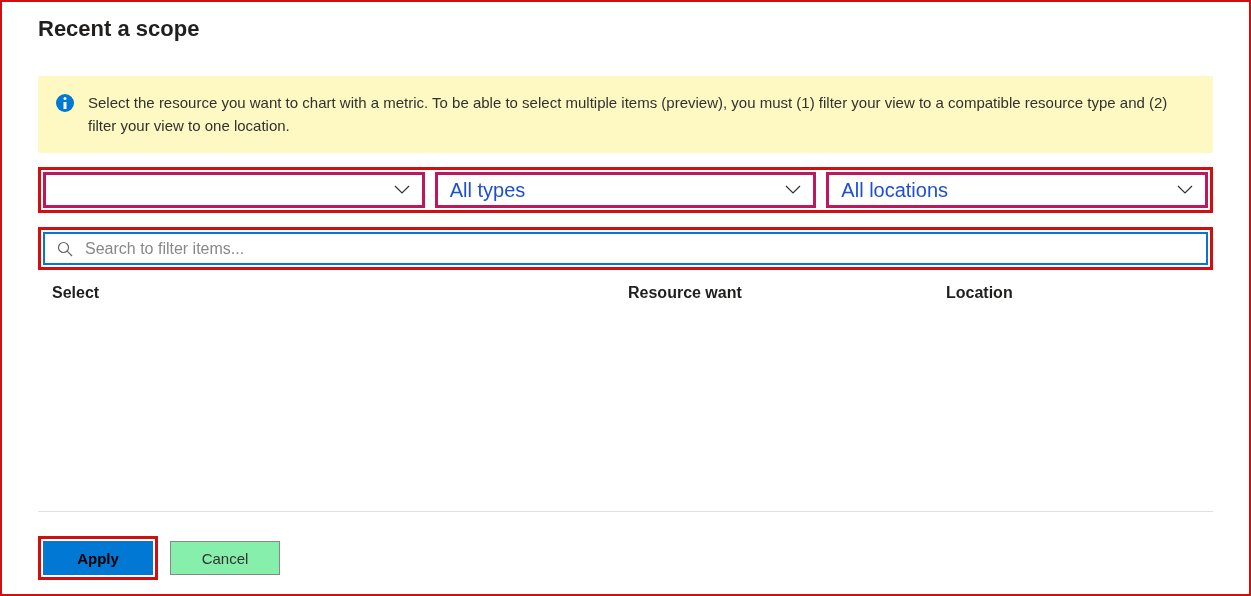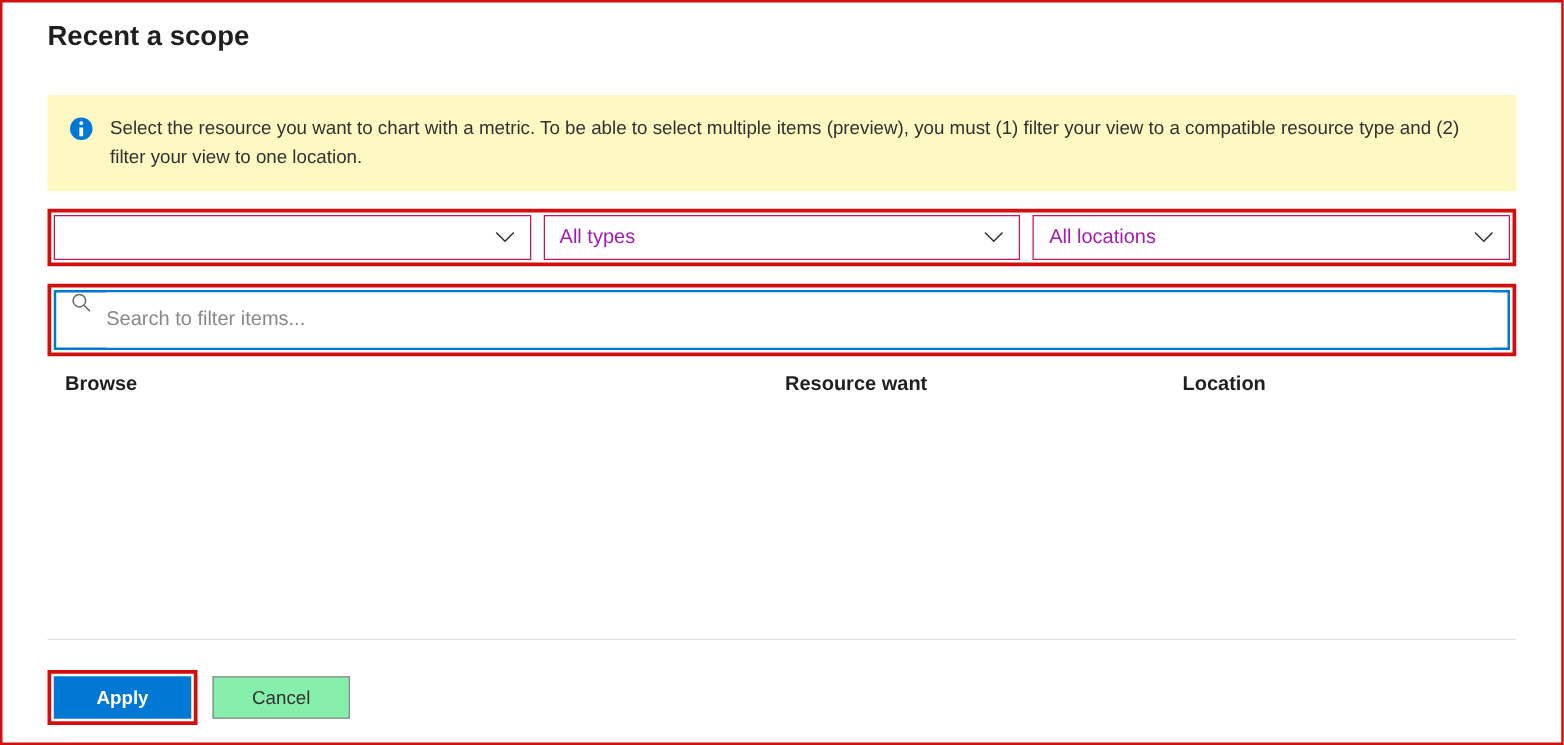--- a/index.html
+++ b/index.html
@@ -93,44 +93,45 @@
     }
     .filters-row {
       display: flex;
       gap: 10px;
       border: 3px solid #d20f0f;
       padding: 2px;
       margin-bottom: 14px;
     }
     .dropdown {
       flex: 1;
-      border: 1px solid #be185d;
+      border: 3px solid #be185d;
       height: 36px;
       display: flex;
       align-items: center;
       justify-content: space-between;
       padding: 0 12px;
-      font-size: 16px;
-      color: #a21caf;
+      font-size: 20px;
+      color: #1d4ed8;
       cursor: pointer;
       background: #fff;
     }
     .chevron {
       width: 16px;
       height: 10px;
     }
     .search-row {
       border: 3px solid #d20f0f;
       padding: 2px;
       margin-bottom: 10px;
     }
     .search-box {
       border: 2px solid #0078d4;
-      height: 48px;
-      display: flex;
+      height: 33px;
+      display: flex;
+      align-items: center;
       padding: 0 12px;
       background: #fff;
     }
     .search-icon {
       width: 16px;
       height: 16px;
       margin-right: 12px;
     }
     .search-input {
       border: none;
@@ -180,21 +181,21 @@
       font-size: 15px;
       border: none;
       cursor: pointer;
       display: flex;
       align-items: center;
       justify-content: center;
       min-width: 110px;
     }
     .btn-primary {
       background: #0078d4;
-      color: #ffffff;
+      color: #000000;
       font-weight: 600;
     }
     .btn-secondary {
       background: #86efac;
       color: #323130;
       border: 1px solid #8a8886;
     }
   </style>
 </head>
 <body>
@@ -233,21 +234,21 @@
     <div class="search-box">
       <svg class="search-icon" viewBox="0 0 16 16">
         <circle cx="6.5" cy="6.5" r="5" stroke="#666" stroke-width="1.2" fill="none"></circle>
         <line x1="10.2" y1="10.2" x2="15" y2="15" stroke="#666" stroke-width="1.2"></line>
       </svg>
       <input class="search-input" type="text" placeholder="Search to filter items..." style="">
     </div>
   </div>
 
   <div class="headers">
-    <div class="col-scope">Browse</div>
+    <div class="col-scope">Select</div>
     <div class="col-type">Resource want</div>
     <div class="col-loc">Location</div>
   </div>
 </div>
 
 <div class="footer">
   <div class="btn-wrap">
     <button class="btn btn-primary">Apply</button>
   </div>
   <button class="btn btn-secondary">Cancel</button>

